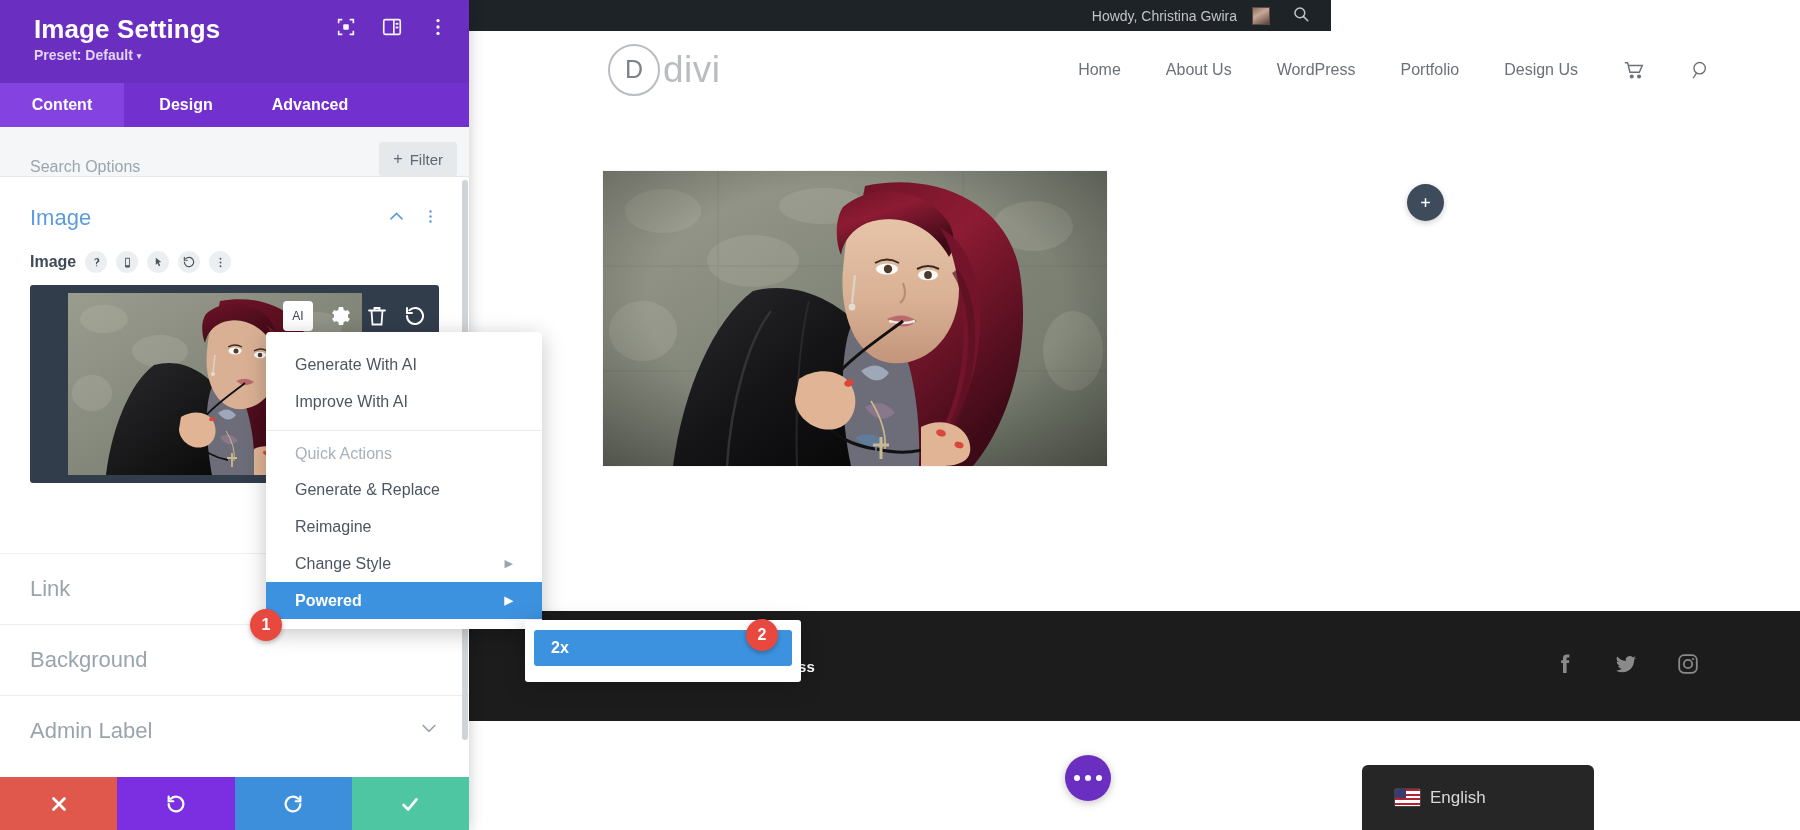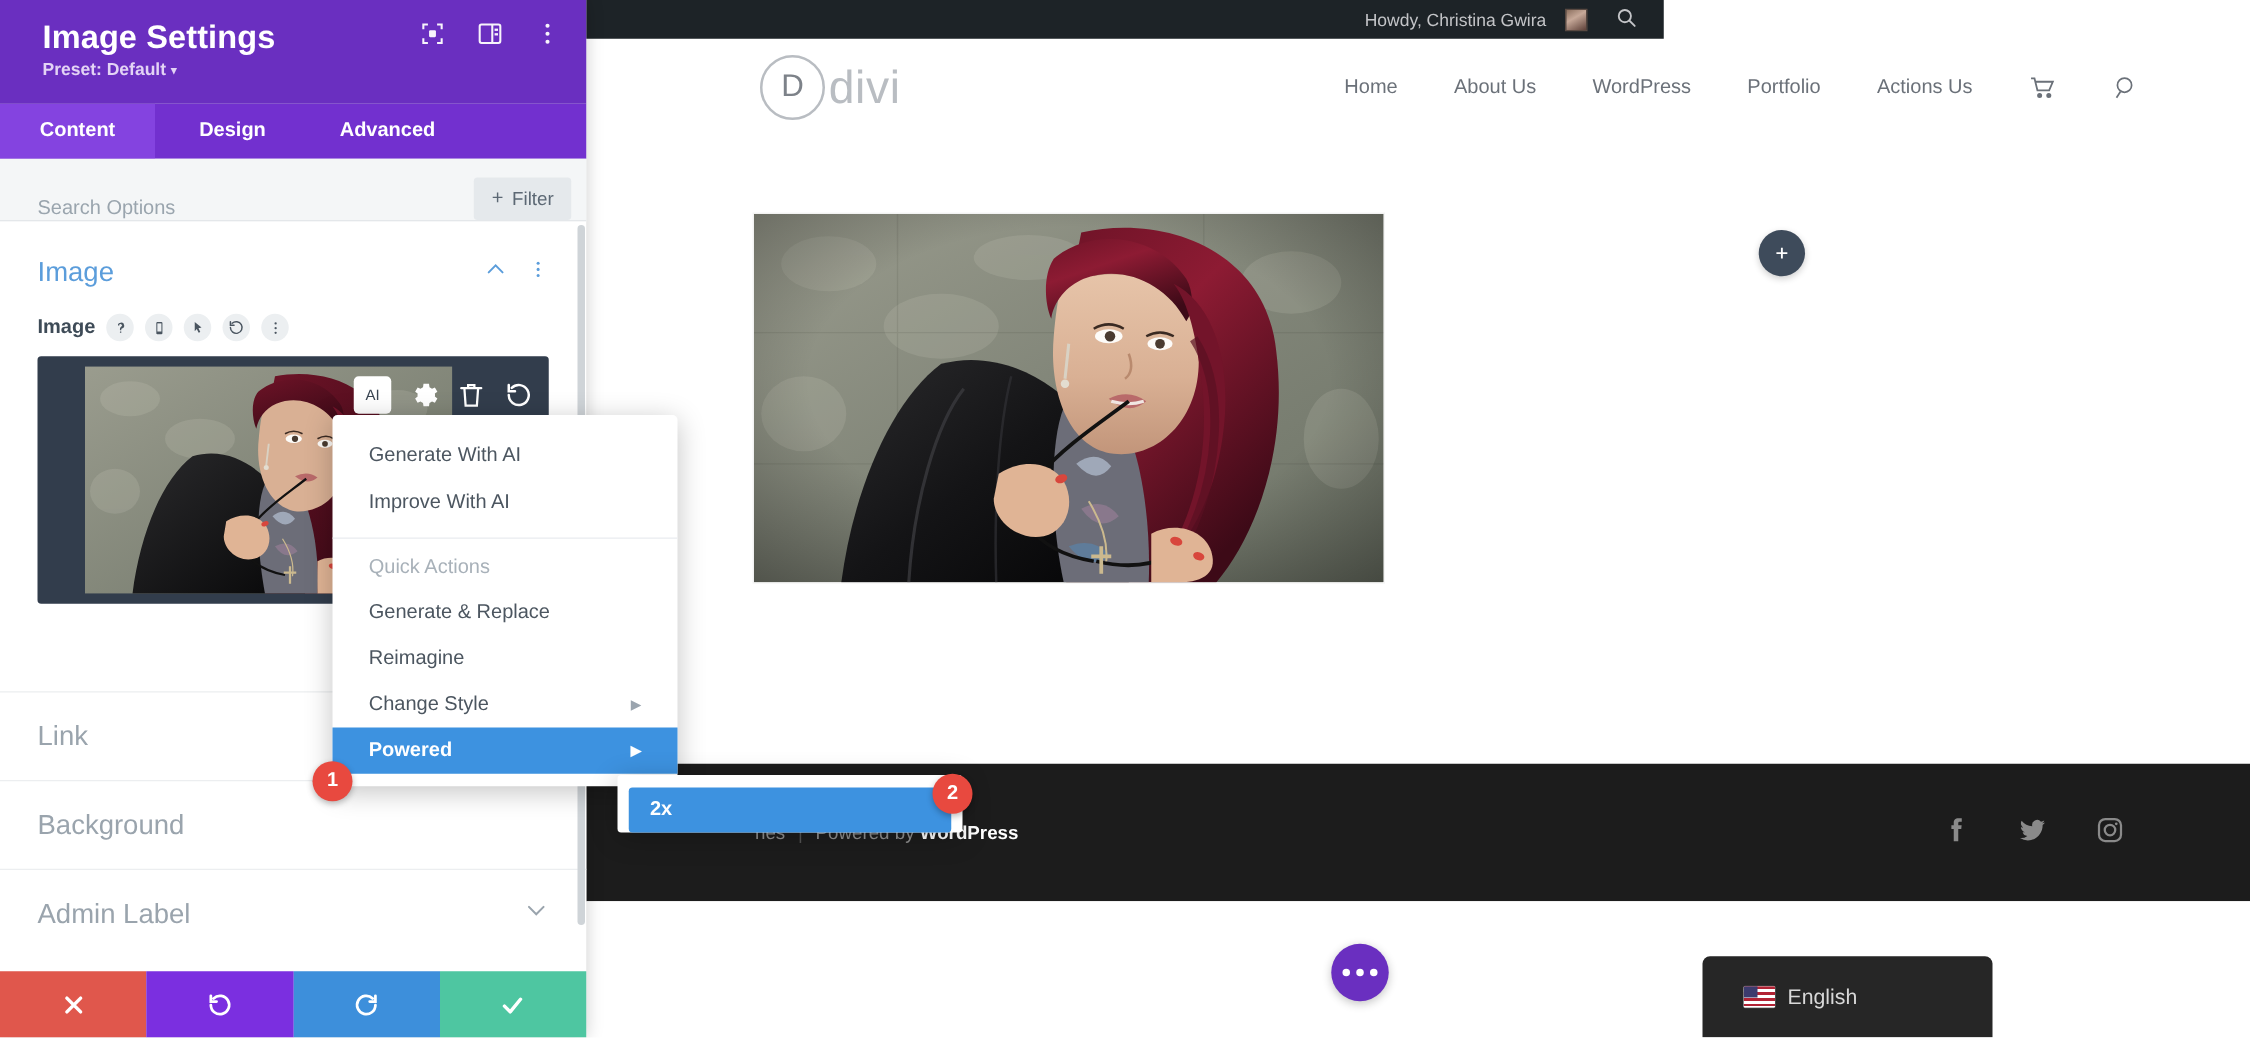--- a/index.html
+++ b/index.html
@@ -185,26 +185,26 @@
     background: #e8493f; color: #fff;
     font-size: 16px; font-weight: bold;
     display: flex; align-items: center; justify-content: center;
     box-shadow: 0 2px 5px rgba(0,0,0,.28);
     z-index: 70;
   }
 
   
   #upscale-submenu {
     position: absolute;
-    left: 494px; top: 620px;
+    left: 525px; top: 620px;
     width: 276px;
     background: #fff;
     border-radius: 3px;
     box-shadow: 0 4px 22px rgba(0,0,0,.23);
-    padding: 10px 0 0 0;
+    padding: 10px 0 16px 0;
     z-index: 65;
   }
   .sub-item {
     height: 36px; margin: 0 9px;
     display: flex; align-items: center;
     padding: 0 17px;
     font-size: 16px; color: #4c5660;
     border-radius: 3px;
     cursor: pointer;
   }
@@ -367,21 +367,21 @@
     <div class="site-header">
       <div class="divi-logo">
         <div class="dcircle">D</div>
         <div class="dtext">divi</div>
       </div>
       <div class="site-nav">
         <div class="nav-link">Home</div>
         <div class="nav-link">About Us</div>
         <div class="nav-link">WordPress</div>
         <div class="nav-link">Portfolio</div>
-        <div class="nav-link">Actions Us</div>
+        <div class="nav-link">Design Us</div>
         <span class="nav-ico">
           <svg viewBox="0 0 24 24" fill="none" stroke="currentColor" stroke-width="1.6">
               <path d="M2 4h3l2.6 10.5h10.2L21 7H6"></path>
               <circle cx="9.5" cy="19" r="1.4" fill="currentColor"></circle>
               <circle cx="17.5" cy="19" r="1.4" fill="currentColor"></circle>
             </svg>
         </span>
         <span class="nav-ico">
           <svg viewBox="0 0 24 24" fill="none" stroke="currentColor" stroke-width="1.5">
               <circle cx="10.5" cy="10" r="6.2"></circle>

